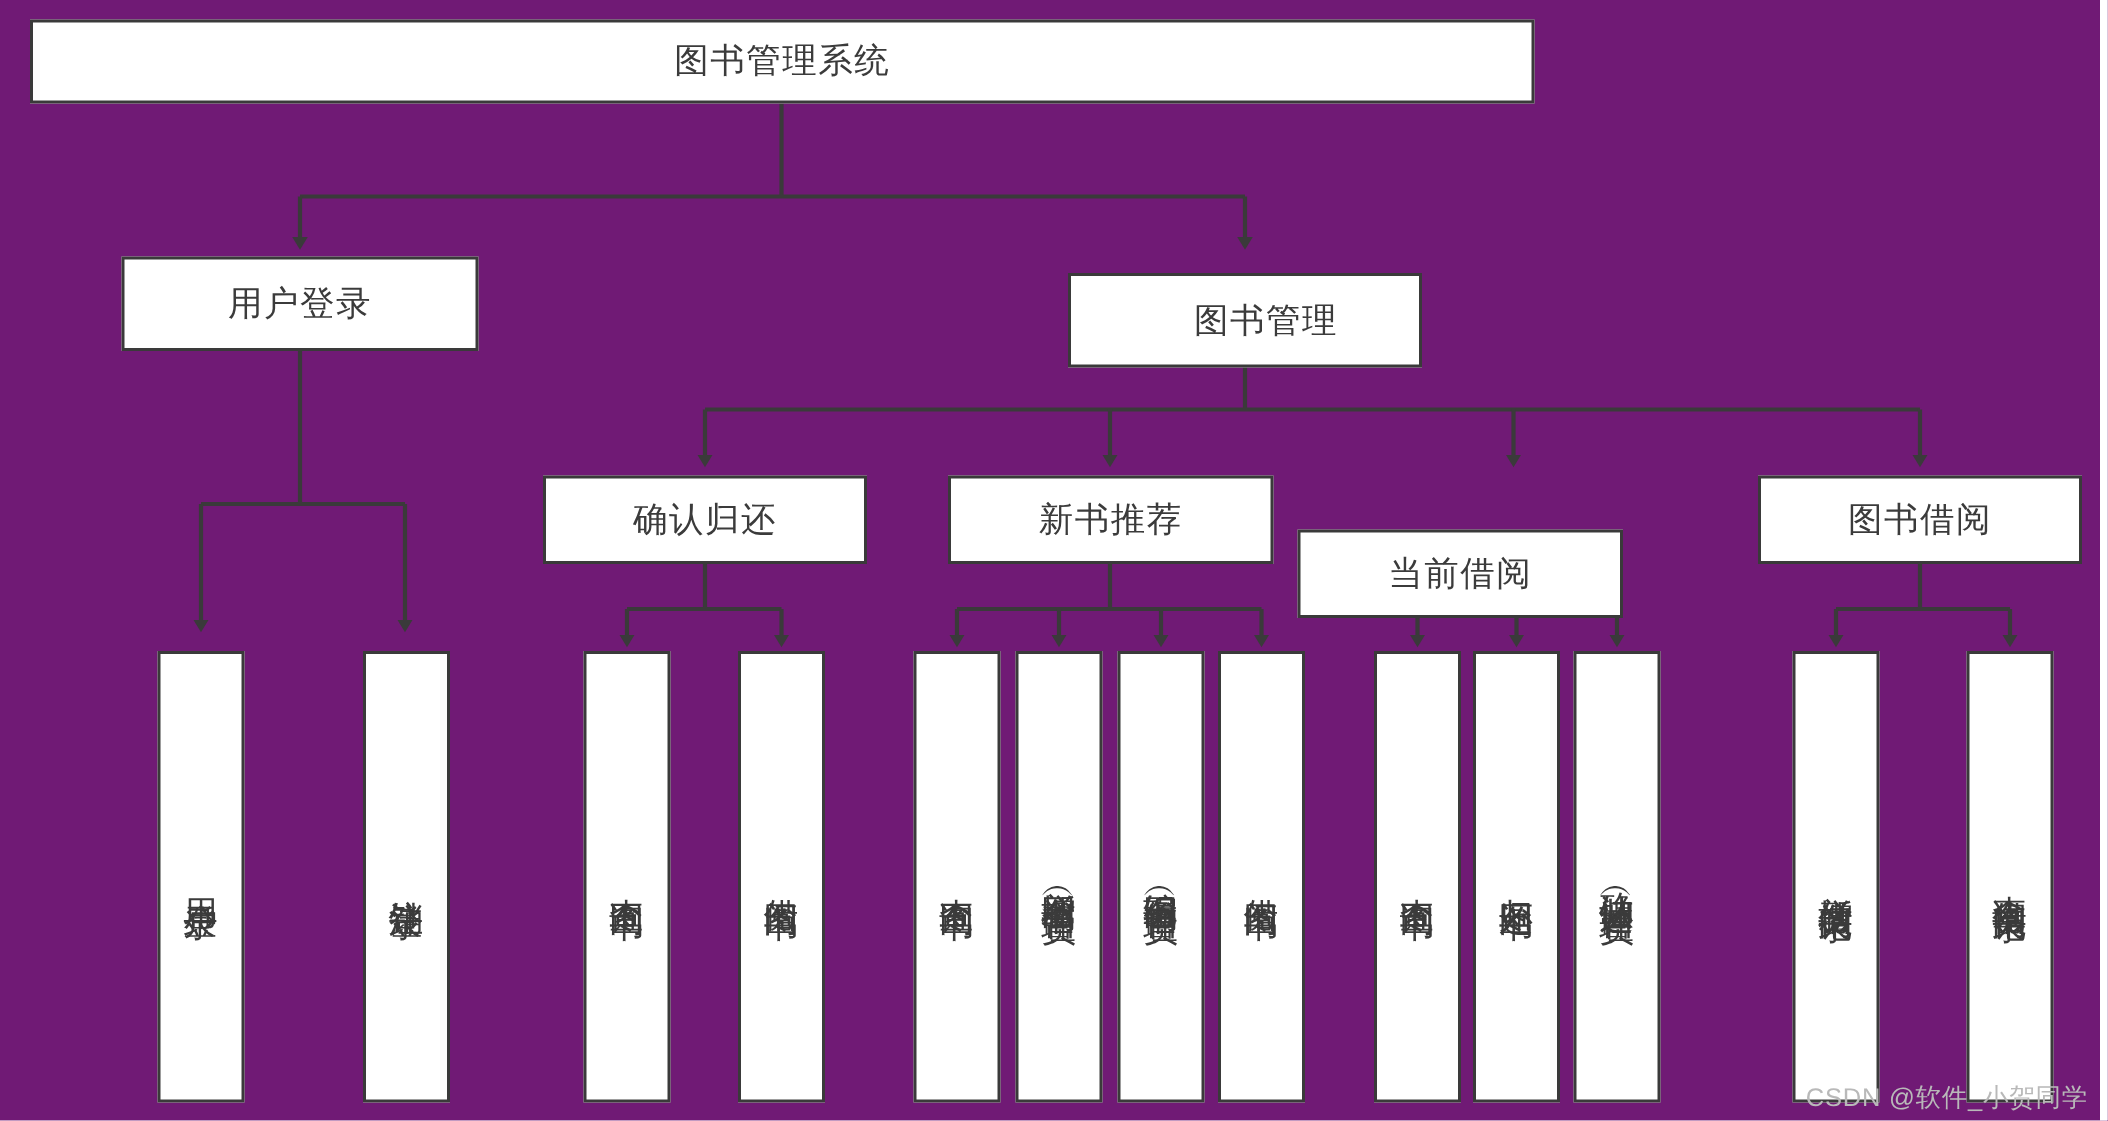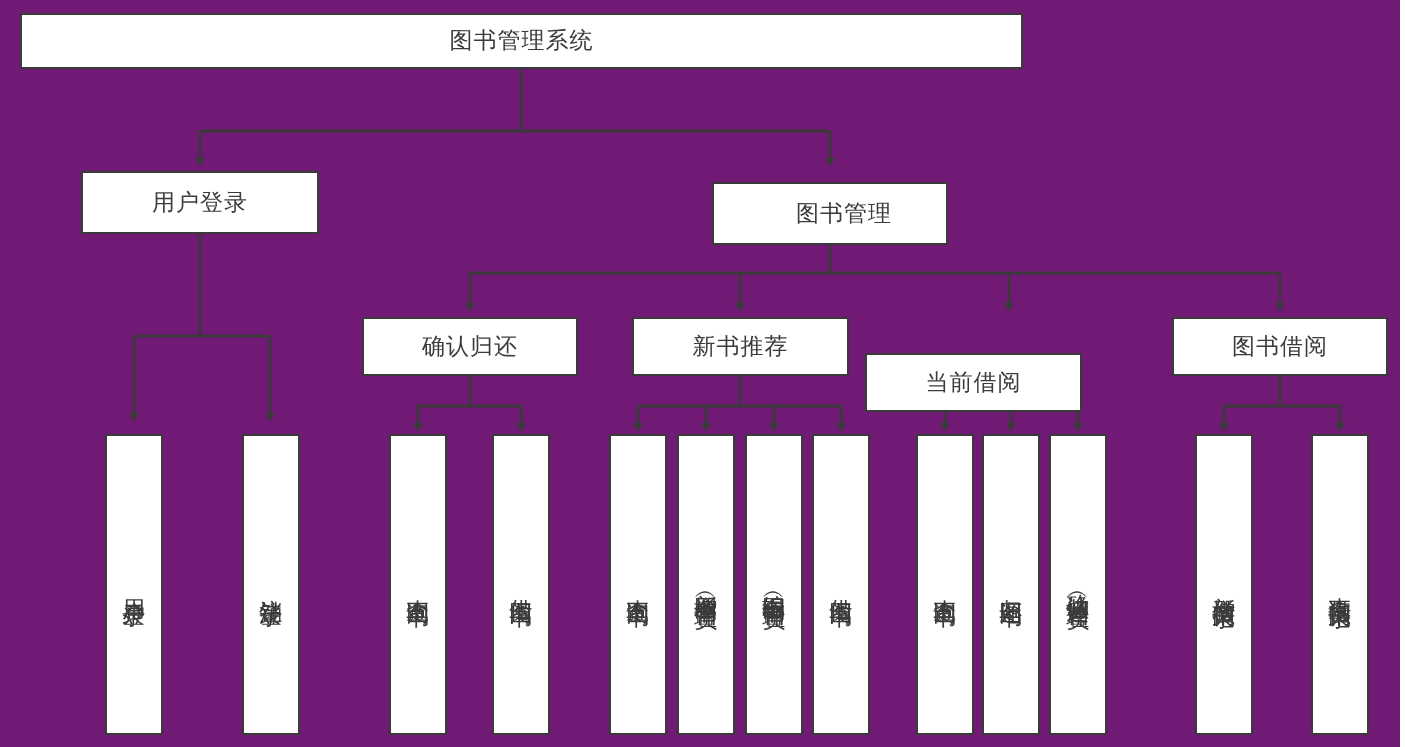--- a/index.html
+++ b/index.html
@@ -180,14 +180,15 @@
     <span>确认归还（管理员）</span>
   </div>
 
   <div class="node node-v" style="left:1195px; top:434px; width:58px; height:301px;">
     <span>新增借阅记录</span>
   </div>
   <div class="node node-v" style="left:1311px; top:434px; width:58px; height:301px;">
     <span>查询借阅记录</span>
   </div>
 
+  <div id="watermark">CSDN @软件_小贺同学</div>
 
 </div>
 
 </body></html>

